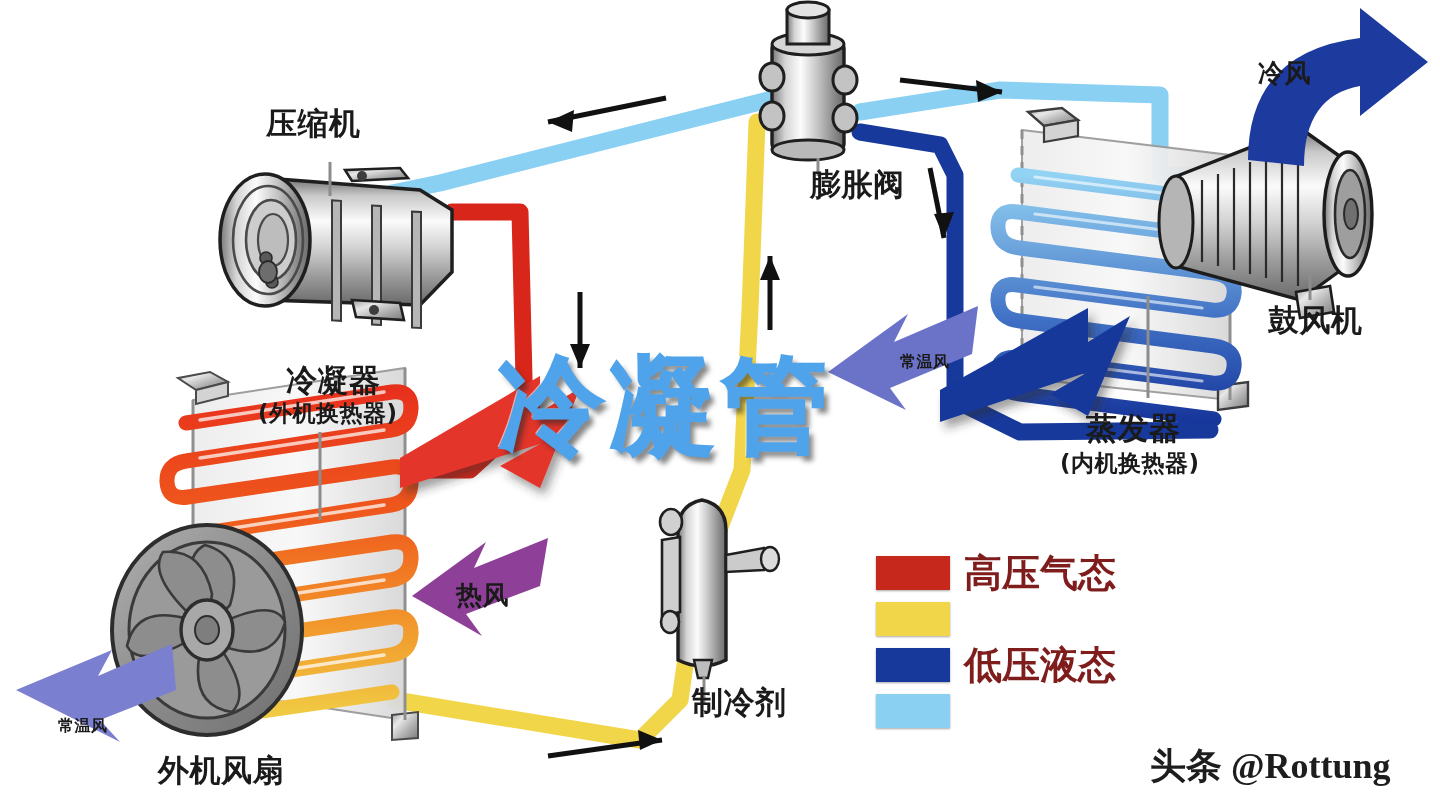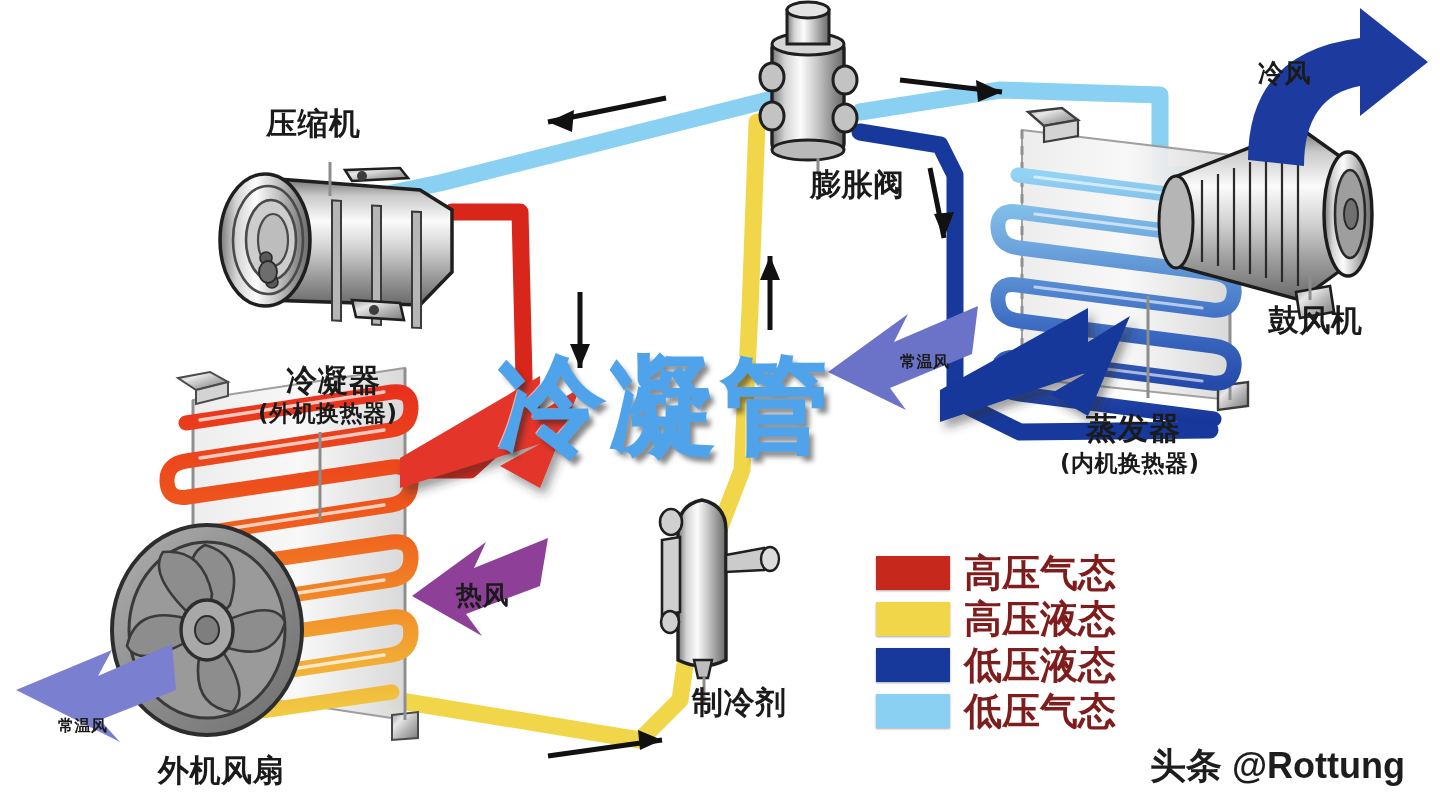--- a/index.html
+++ b/index.html
@@ -19,21 +19,21 @@
   .sw{width:74px;height:34px;margin-right:14px;box-shadow:0 1px 2px rgba(0,0,0,.35);}
   .legend-txt{font-size:38px;font-weight:bold;color:#7f1d1d;
               font-family:"DejaVu Sans","Liberation Sans",sans-serif;}
 
   .overlay-text{position:absolute;left:498px;top:335px;font-size:106px;font-weight:bold;
      color:#4fa3ea;font-family:"DejaVu Sans","Liberation Sans",sans-serif;letter-spacing:6px;
      text-shadow:5px 6px 5px rgba(40,40,40,.55), -2px -1px 0 rgba(255,255,255,.6);
      -webkit-text-stroke:2px #4fa3ea;}
 
   .watermark{position:absolute;left:1150px;top:742px;font-size:36px;font-weight:bold;color:#1d1d1d;
-     font-family:Liberation Sans, sans-serif;
+     font-family:Liberation Serif, serif;
      text-shadow:1px 1px 0 #fff, -1px -1px 0 rgba(255,255,255,.9);}
 </style>
 </head>
 <body>
 
 <div id="stage">
 
   <svg id="diagram" viewBox="0 0 1440 810">
     <defs>
       <linearGradient id="metalH" x1="0" y1="0" x2="0" y2="1">
@@ -280,29 +280,27 @@
 
   <div class="lbl small" style="left:900px;top:352px;">常温风</div>
 
   <div class="legend">
     <div class="legend-row">
       <div class="sw" style="background:#c6291c;"></div>
       <div class="legend-txt">高压气态</div>
     </div>
     <div class="legend-row">
       <div class="sw" style="background:#f2d64a;"></div>
-      <div class="legend-txt">高压液态</div>
     </div>
     <div class="legend-row">
       <div class="sw" style="background:#17399b;"></div>
       <div class="legend-txt">低压液态</div>
     </div>
     <div class="legend-row">
       <div class="sw" style="background:#8ad0f2;"></div>
-      <div class="legend-txt">低压气态</div>
     </div>
   </div>
 
   <div class="overlay-text">冷凝管</div>
 
   <div class="watermark">头条 @Rottung</div>
 
 </div>
 
 </body></html>

